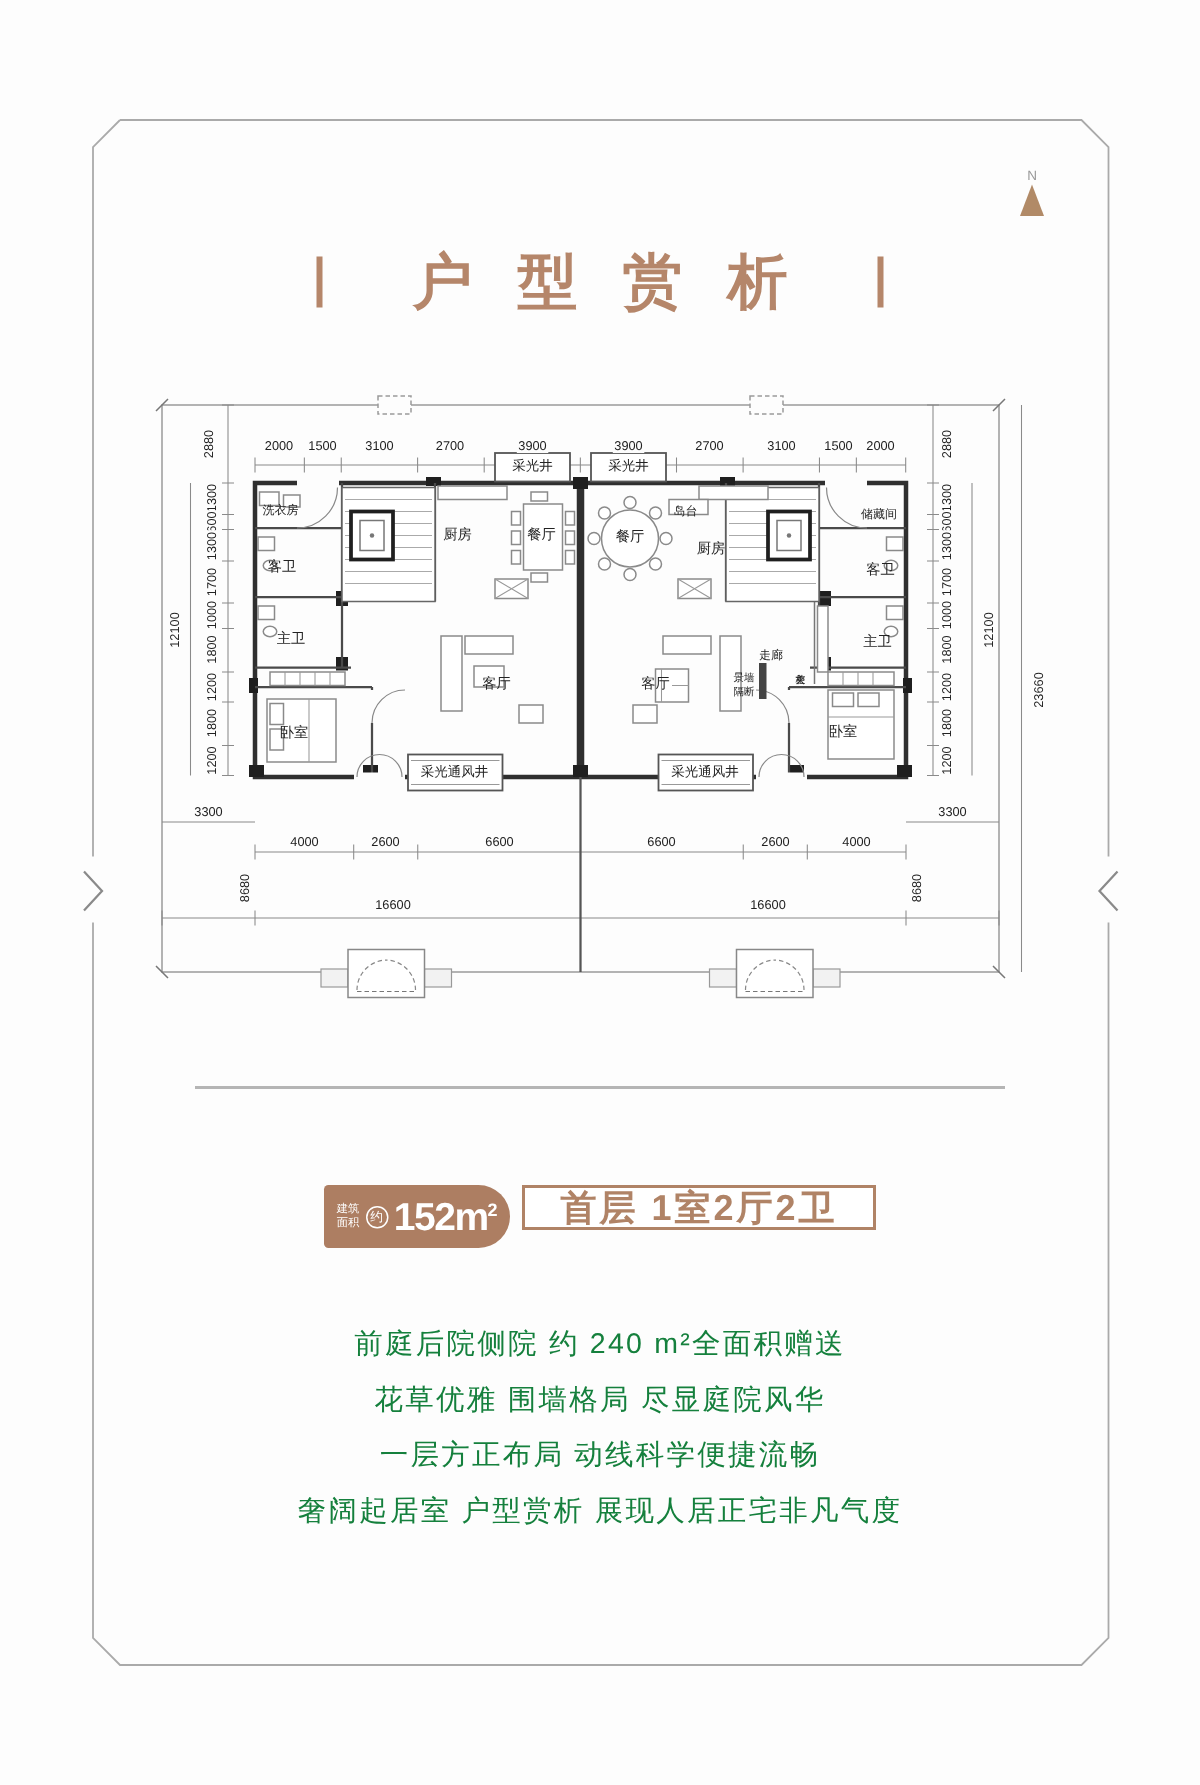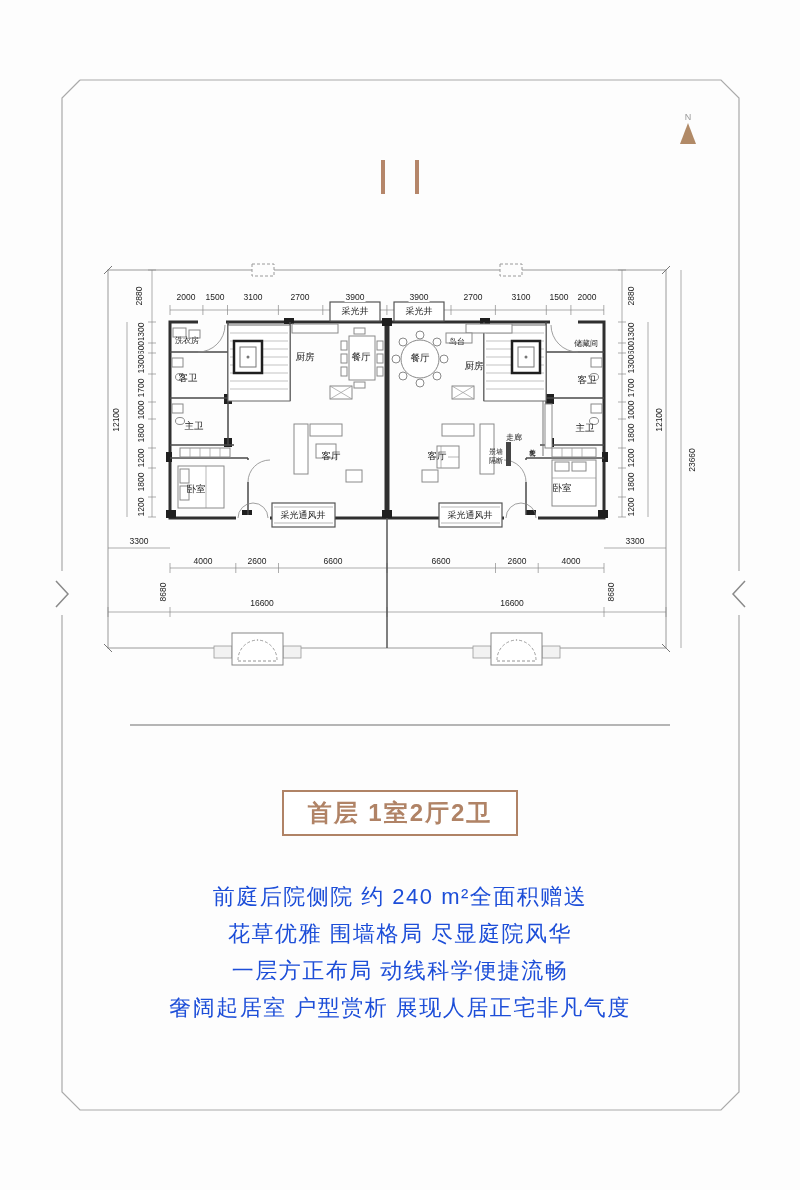--- a/index.html
+++ b/index.html
@@ -42,45 +42,46 @@
     display:flex;align-items:center;justify-content:center;gap:4px;color:#fff;
   }
   .badge-pill .stack{font-size:7.5px;line-height:1.15;text-align:center;}
   .badge-pill .circ{
     width:13px;height:13px;border:1px solid #fff;border-radius:50%;
     font-size:8.5px;line-height:13px;text-align:center;flex:0 0 auto;
   }
   .badge-pill .val{font-size:26px;font-weight:bold;letter-spacing:-1px;}
   .badge-pill sup{font-size:12px;}
   .badge-box{
-    height:46px;box-sizing:border-box;border:2px solid #b08366;background:#fff;
+    height:30px;box-sizing:border-box;border:2px solid #b08366;background:#fff;
     display:flex;align-items:center;padding:0 24px;
     font-size:24px;font-weight:bold;color:#b08366;letter-spacing:2px;white-space:nowrap;
   }
   
   .features{position:absolute;left:0;top:878px;width:800px;text-align:center;}
-  .features div{height:37px;line-height:37px;font-size:22px;color:#1d4ed8;letter-spacing:1.5px;}
+  .features div{height:37px;line-height:37px;font-size:19px;color:#15803d;letter-spacing:1.5px;}
 </style>
 </head>
 <body>
 
 <svg id="frame-svg" viewBox="0 0 800 1190">
   <path d="M80,80 L721,80 L739,98 L739,571 M739,615 L739,1092 L721,1110 L80,1110 L62,1092 L62,615 M62,571 L62,98 L80,80" fill="none" stroke="#aaaaaa" stroke-width="1.2"></path>
   <path d="M56,581 L68,594 L56,607" fill="none" stroke="#8a8a8a" stroke-width="1.5"></path>
   <path d="M745,581 L733,594 L745,607" fill="none" stroke="#8a8a8a" stroke-width="1.5"></path>
 </svg>
 
 <div class="compass">
   <span class="n">N</span>
   <div class="arrow"></div>
 </div>
 
 <div class="header">
   <div class="title-row">
     <div class="title-bar"></div>
+    <div class="title-text">户型赏析</div>
     <div class="title-bar"></div>
   </div>
 </div>
 
 <div id="plan">
   <svg style="position:absolute;left:0;top:0;" width="800" height="1190" viewBox="0 0 800 1190">
 
     <g stroke="#9a9a9a" fill="none" stroke-width="1">
       <rect x="108" y="270" width="558" height="378"></rect>
       <rect x="252" y="264" width="22" height="12" stroke-dasharray="3,2" fill="#fdfdfd"></rect>
@@ -319,20 +320,28 @@
       <span class="room" style="left: 585px; top: 428px;">主卫</span>
       <span class="room" style="left: 562px; top: 488px;">卧室</span>
       <span class="room" style="left: 303px; top: 515px; font-size: 9px;">采光通风井</span>
       <span class="room" style="left: 470px; top: 515px; font-size: 9px;">采光通风井</span>
     </div>
 </div>
 
 <div class="divider"></div>
 
 <div class="badge-row">
+  <div class="badge-pill">
+    <span class="stack">
+      <span>建筑</span><br>
+      <span>面积</span>
+    </span>
+    <span class="circ">约</span>
+    <span class="val"><span>152m</span><sup>2</sup></span>
+  </div>
   <div class="badge-box">首层 1室2厅2卫</div>
 </div>
 
 <div class="features">
   <div>前庭后院侧院 约 240 m²全面积赠送</div>
   <div>花草优雅 围墙格局 尽显庭院风华</div>
   <div>一层方正布局 动线科学便捷流畅</div>
   <div>奢阔起居室 户型赏析 展现人居正宅非凡气度</div>
 </div>
 

